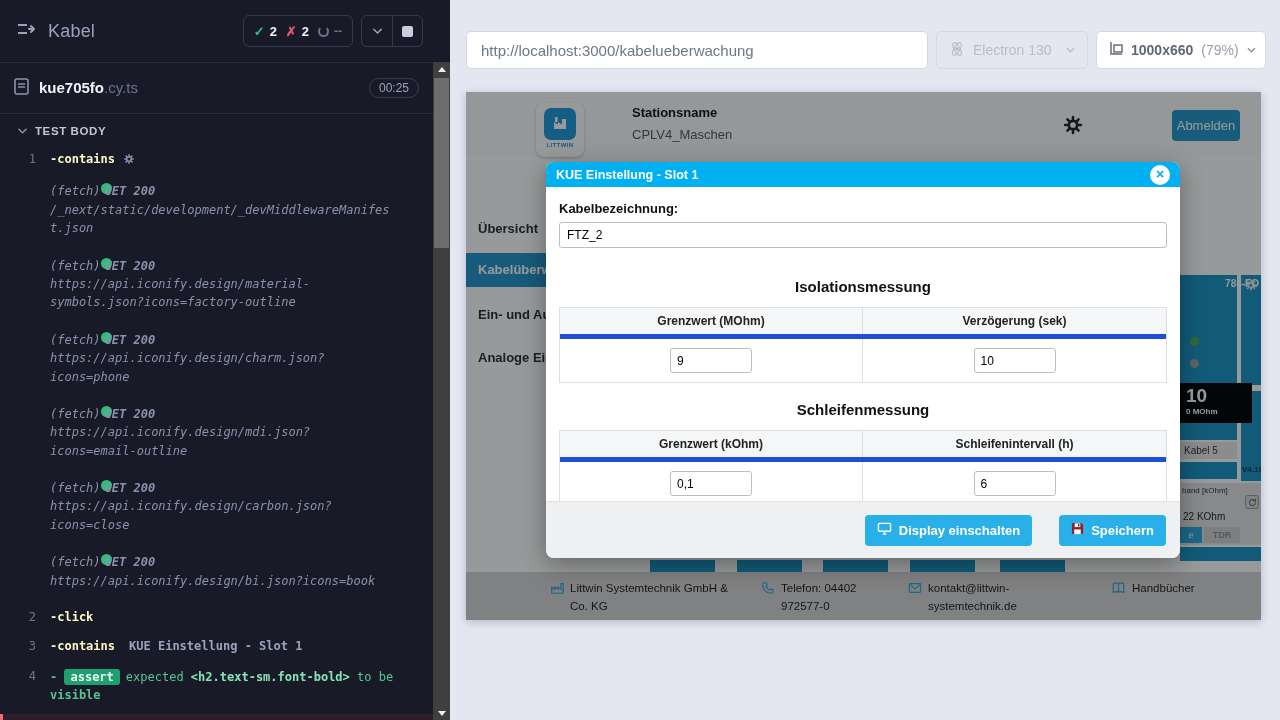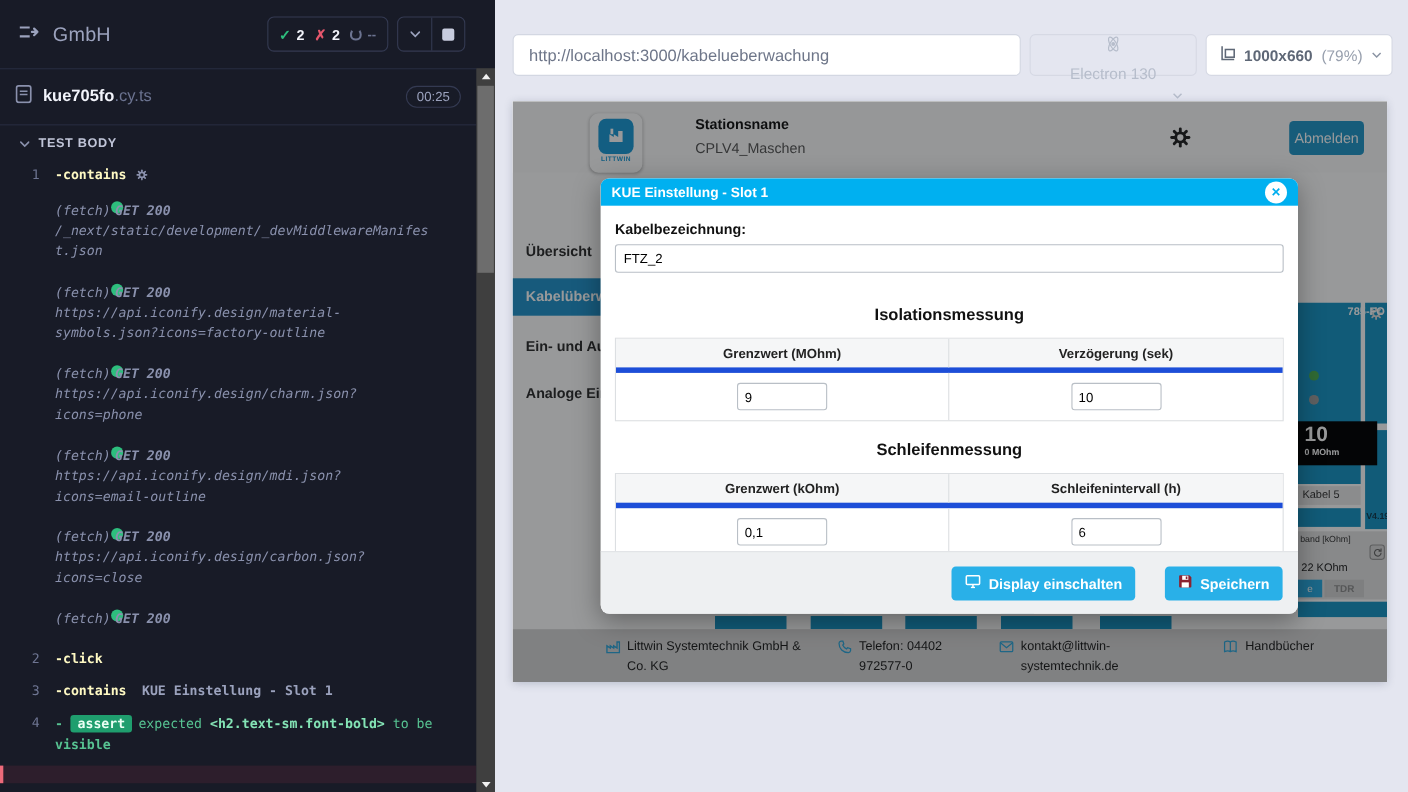--- a/index.html
+++ b/index.html
@@ -66,21 +66,21 @@
               border-top:5px solid #f0f0f0; }
   .sb-thumb { position:absolute; left:1px; top:16px; width:15px; height:170px; background:#6d6d6d; }
 
   
   .main { position:absolute; left:450px; top:17px; width:830px; height:720px; }
   .urlbar { position:absolute; left:16px; top:14px; width:462px; height:38px; background:#fff;
             border:1px solid #d3d7e2; border-radius:5px; display:flex; align-items:center;
             padding:0 14px; color:#6e7689; font-size:15px; }
   .chip2 { position:absolute; top:14px; height:38px; border:1px solid #d6d9e4; border-radius:5px;
            display:flex; align-items:center; gap:8px; padding:0 12px; font-size:14px; }
-  .browser-chip { left:486px; width:152px; color:#b6bdcb;flex-direction:column; }
+  .browser-chip { left:486px; width:152px; color:#b6bdcb; }
   .viewport-chip { left:646px; width:170px; background:#fff; color:#5e6776; }
   .vp-zoom { color:#98a0ae; }
   .chev { width:9px; height:9px; flex:none; }
 
   
   .stage { position:absolute; left:16px; top:75px; width:795px; height:528px; background:#fff;
            box-shadow:0 2px 8px rgba(40,50,80,.25); overflow:hidden; font-family:"Liberation Sans",sans-serif; }
   .overlay { position:absolute; inset:0; background:rgba(10,12,14,.42); z-index:5; }
 
   .app-header { position:absolute; left:0; top:0; width:795px; height:65px; background:#fcfcfc; }
@@ -180,21 +180,21 @@
       <div class="sb-header">
         <div class="sb-title-group">
           <span>
             <svg width="20" height="16" viewBox="0 0 20 16">
                 <g stroke="#9ba2bd" stroke-width="2" fill="none">
                   <path d="M2 4h9M2 12h9"></path>
                   <path d="M13 8h5M15 5l3 3-3 3" stroke-linecap="round" stroke-linejoin="round"></path>
                 </g>
               </svg>
           </span>
-          <span class="sb-title">GmbH</span>
+          <span class="sb-title">Kabel</span>
         </div>
         <div style="display:flex; gap:8px;">
           <div class="chip">
             <span class="stat">
                 <span class="ok">✓</span>
                 <span>2</span>
               </span>
             <span class="stat">
                 <span class="ko">✗</span>
                 <span>2</span>
@@ -312,20 +312,21 @@
         </div>
 
         <div class="crow">
           <span class="lnum"></span>
           <span class="cbody fetch-group">
             <span class="fetch-head">
                 <span>(fetch)</span>
                 <span class="gdot"></span>
                 <span class="get200" style="margin-left:-7px;">GET 200</span>
               </span>
+            <span class="furl">https://api.iconify.design/bi.json?icons=book</span>
           </span>
         </div>
 
         <div class="crow" style="margin-top:6px;">
           <span class="lnum">2</span>
           <span class="cbody"><span class="cmd">-click</span></span>
         </div>
 
         <div class="crow" style="margin-top:6px;">
           <span class="lnum">3</span>

